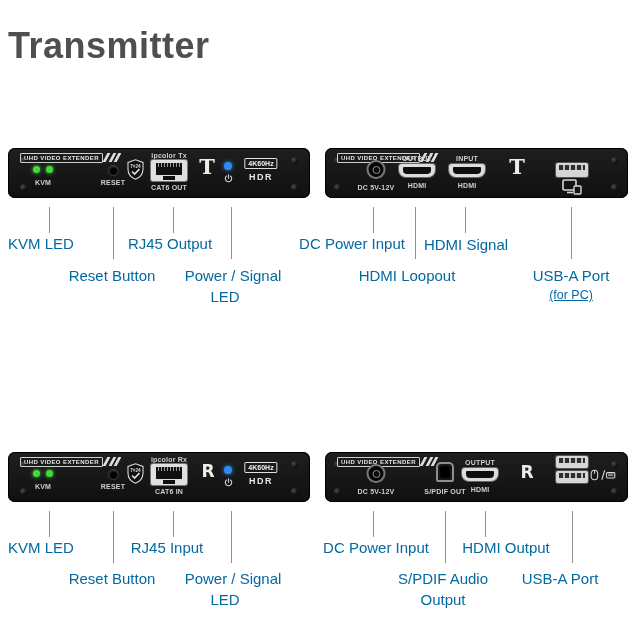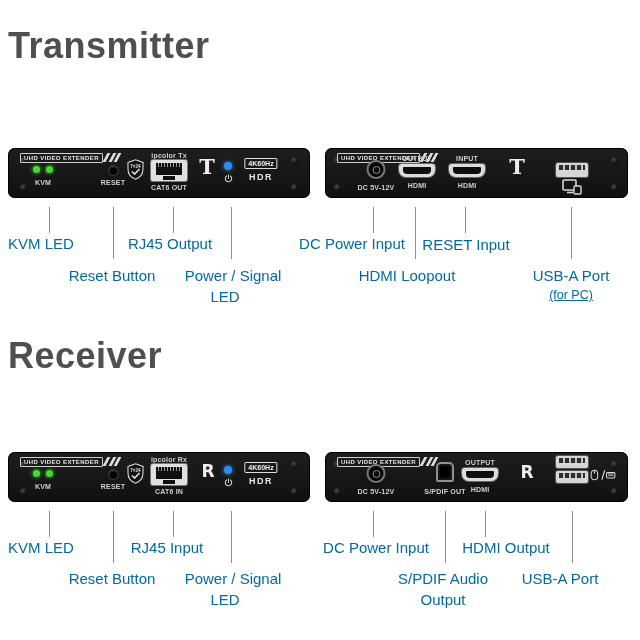--- a/index.html
+++ b/index.html
@@ -144,29 +144,28 @@
   <div class="tick" style="left:173px;top:207px;height:26px"></div>
   <div class="tick" style="left:231px;top:207px;height:52px"></div>
   <div class="tick" style="left:373px;top:207px;height:26px"></div>
   <div class="tick" style="left:415px;top:207px;height:52px"></div>
   <div class="tick" style="left:465px;top:207px;height:26px"></div>
   <div class="tick" style="left:571px;top:207px;height:52px"></div>
 
   <div class="callout" style="left:41px;top:235px">KVM LED</div>
   <div class="callout" style="left:170px;top:235px">RJ45 Output</div>
   <div class="callout" style="left:352px;top:235px">DC Power Input</div>
-  <div class="callout" style="left:466px;top:236px">RESET Input</div>
+  <div class="callout" style="left:466px;top:236px">HDMI Signal</div>
   <div class="callout" style="left:112px;top:267px">Reset Button</div>
   <div class="callout" style="left:233px;top:267px">Power / Signal</div>
   <div class="callout" style="left:225px;top:288px">LED</div>
   <div class="callout" style="left:407px;top:267px">HDMI Loopout</div>
   <div class="callout" style="left:571px;top:267px">USB-A Port</div>
   <div class="callout sub" style="left:571px;top:288px">(for PC)</div>
 
-  <div class="title" style="top:338px">Receiver</div>
 
   <div class="panel" style="left:8px;top:452px;width:302px">
     <div class="screw" style="left:12px;top:9px"></div>
     <div class="screw" style="left:12px;top:36px"></div>
     <div class="screw" style="left:283px;top:9px"></div>
     <div class="screw" style="left:283px;top:36px"></div>
     <div class="brand">
       <span class="brand-box">UHD VIDEO EXTENDER</span>
       <i class="slash"></i>
         <i class="slash"></i>

